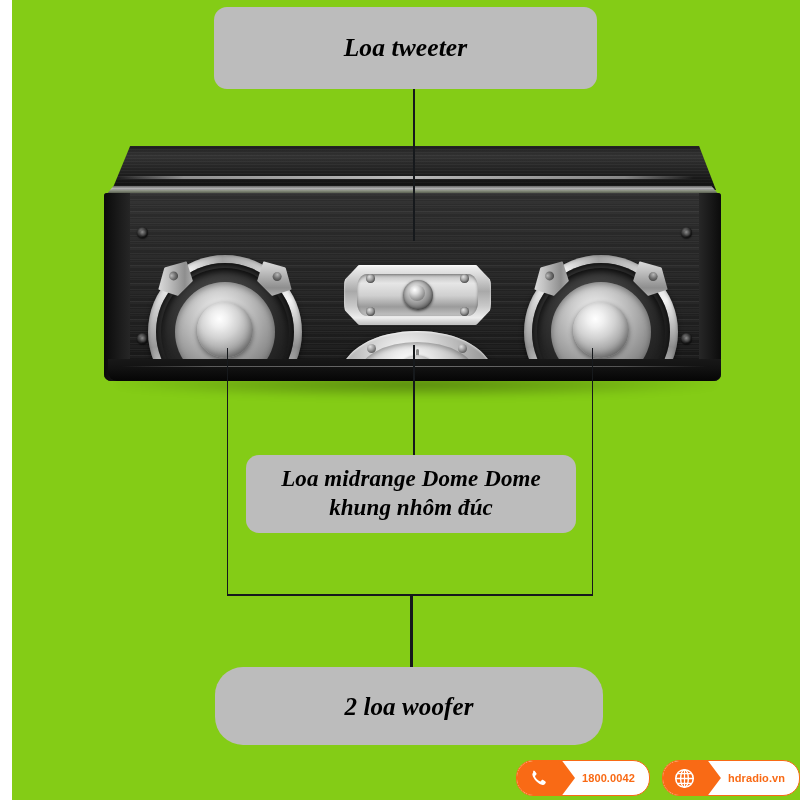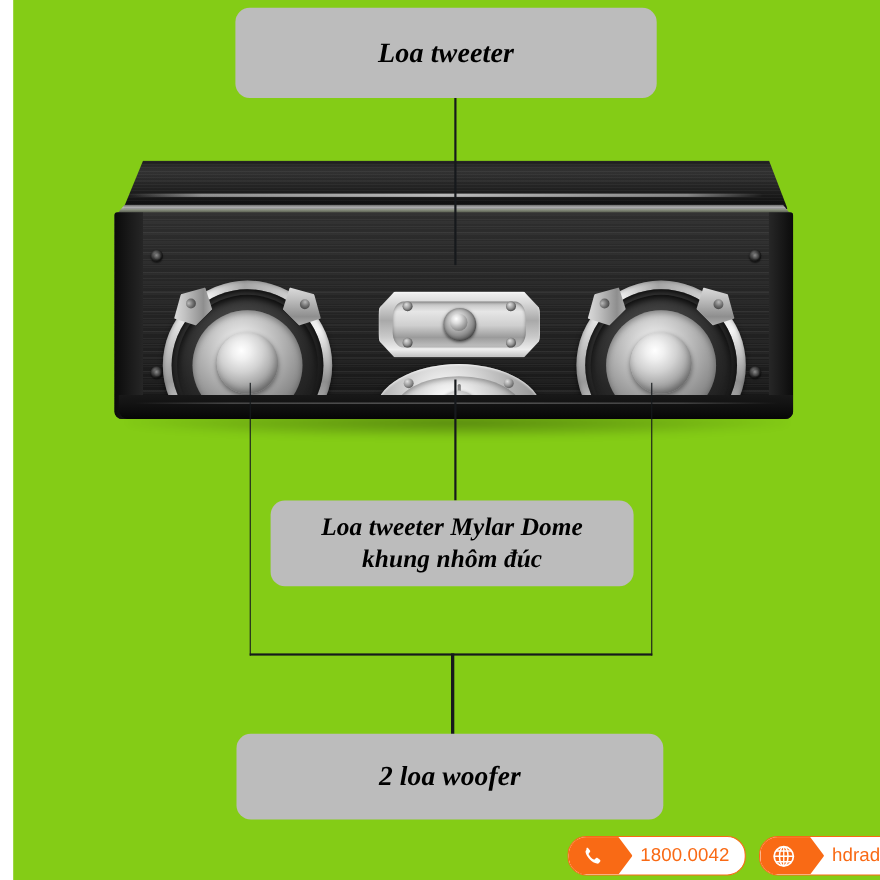--- a/index.html
+++ b/index.html
@@ -46,20 +46,21 @@
   }
   #callout-midrange {
     left: 234px; top: 455px;
     width: 330px; height: 78px;
     font-size: 23px;
   }
   #callout-woofer {
     left: 203px; top: 667px;
     width: 388px; height: 78px;
     font-size: 25px;
+    border-radius: 28px;
   }
 
   
   .lline {
     position: absolute;
     background: #16191c;
     z-index: 20;
   }
   #lead-tweeter { left: 401px; top: 89px; width: 1.6px; height: 152px; }
   #lead-mid-up  { left: 401px; top: 345px; width: 1.6px; height: 110px; }
@@ -354,22 +355,22 @@
     clip-path: polygon(0% 0%, 78% 0%, 100% 50%, 78% 100%, 0% 100%);
     display: flex;
     align-items: center;
     justify-content: flex-start;
     padding-left: 11px;
     box-sizing: border-box;
   }
   .badge-icon svg { display: block; }
   .badge-text {
     font-family: "Liberation Sans", sans-serif;
-    font-weight: normal;
-    font-size: 17px;
+    font-weight: bold;
+    font-size: 11px;
     color: #f96a15;
     padding: 0 14px 0 7px;
     white-space: nowrap;
     letter-spacing: 0.1px;
   }
 </style>
 </head>
 <body>
 
 <div id="stage">
@@ -453,21 +454,21 @@
       <div id="spk-bottom"></div>
       <div id="spk-bottom-hl"></div>
     </div>
   </div>
 
   <div class="callout" id="callout-tweeter">
     <span class="ln">Loa tweeter</span>
   </div>
 
   <div class="callout" id="callout-midrange">
-    <span class="ln">Loa tweeter Mylar Dome</span>
+    <span class="ln">Loa midrange Dome Dome</span>
     <span class="ln">khung nhôm đúc</span>
   </div>
 
   <div class="callout" id="callout-woofer">
     <span class="ln">2 loa woofer</span>
   </div>
 
   <div id="footer-badges">
 
     <div class="badge">

